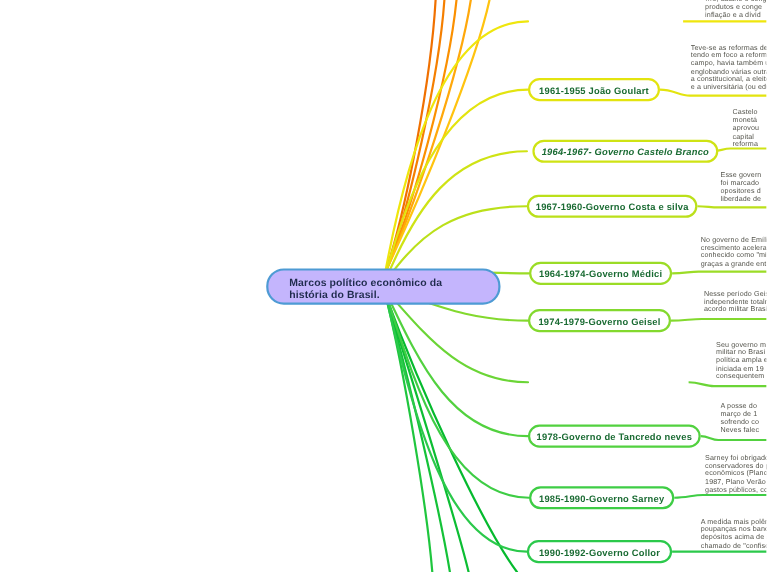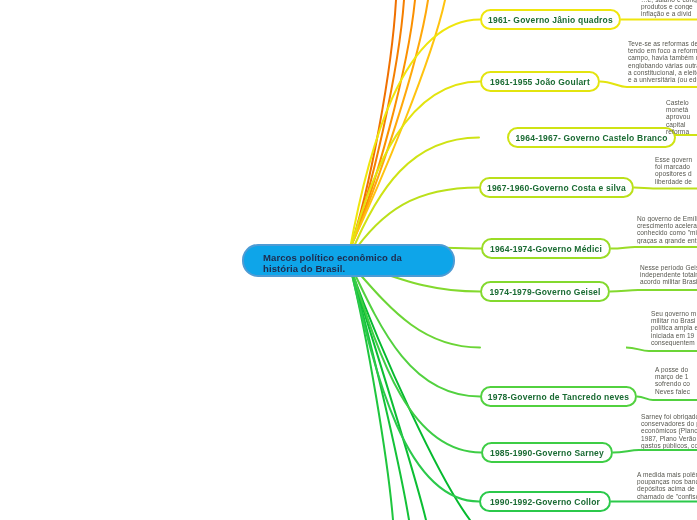--- a/index.html
+++ b/index.html
@@ -3,21 +3,21 @@
 <meta charset="utf-8">
 <style>
   html,body{margin:0;padding:0;background:#ffffff;}
   .canvas{
     position:relative;width:697px;height:520px;overflow:hidden;
     background:#ffffff;font-family:"Liberation Sans",sans-serif;
   }
   svg.wires{position:absolute;left:0;top:0;}
   .root{
     position:absolute;left:242px;top:244px;width:213px;height:33px;
-    box-sizing:border-box;border:2px solid;border-radius:16px;background:#0ea5e9;
+    box-sizing:border-box;border:2px solid;border-radius:16px;background:#c4b5fd;
     display:flex;align-items:center;
     padding:4px 14px 0 19px;
     font-weight:bold;font-size:9.5px;line-height:11px;letter-spacing:.1px;
   }
   .pill{
     position:absolute;height:21px;box-sizing:border-box;
     border:2px solid;border-radius:11px;background:#fff;
     display:flex;align-items:center;justify-content:center;
     font-weight:bold;font-size:8.5px;letter-spacing:.2px;white-space:nowrap;
   }
@@ -62,23 +62,22 @@
     <path d="M611,248.5 C622,248.5 627,247 635,247 H697" fill="none" stroke-width="2" stroke="#9BDC26"></path>
     <path d="M610,291.5 C622,291.5 628,290 638,290 H697" fill="none" stroke-width="2" stroke="#83D92E"></path>
     <path d="M626,347.5 C636,347.5 641,351 649,351 H697" fill="none" stroke-width="2" stroke="#6BD536"></path>
     <path d="M637,396.5 C644,396.5 647,400 653,400 H697" fill="none" stroke-width="2" stroke="#52D13F"></path>
     <path d="M613,452.5 C624,452.5 630,450 639,450 H697" fill="none" stroke-width="2" stroke="#3ECD45"></path>
     <path d="M611,501.5 C622,501.5 627,501.5 635,501.5 H697" fill="none" stroke-width="2" stroke="#2BC94B"></path>
   </svg>
 
   <div class="root" style="border-color: rgb(78, 155, 212); color: rgb(31, 43, 77);">Marcos político econômico da história do Brasil.</div>
 
-  <div class="pill" style="left: 480px; top: 9px; width: 141px; border-color: rgb(239, 230, 13); color: rgb(26, 107, 51);">1961- Governo Jânio quadros</div>
   <div class="pill" style="left: 480px; top: 71px; width: 120px; border-color: rgb(227, 228, 15); color: rgb(26, 107, 51);">1961-1955 João Goulart</div>
-  <div class="pill" style="left: 507px; top: 127px; width: 169px; border-color: rgb(207, 227, 20); color: rgb(26, 107, 51);">1964-1967- Governo Castelo Branco</div>
+  <div class="pill" style="left: 484px; top: 127px; width: 169px; border-color: rgb(207, 227, 20); color: rgb(26, 107, 51); font-style: italic;">1964-1967- Governo Castelo Branco</div>
   <div class="pill" style="left: 479px; top: 177px; width: 155px; border-color: rgb(187, 224, 26); color: rgb(26, 107, 51);">1967-1960-Governo Costa e silva</div>
   <div class="pill" style="left: 481px; top: 238px; width: 130px; border-color: rgb(155, 220, 38); color: rgb(26, 107, 51);">1964-1974-Governo Médici</div>
   <div class="pill" style="left: 480px; top: 281px; width: 130px; border-color: rgb(131, 217, 46); color: rgb(26, 107, 51); text-align: right;">1974-1979-Governo Geisel</div>
   <div class="pill" style="left: 480px; top: 386px; width: 157px; border-color: rgb(82, 209, 63); color: rgb(26, 107, 51);">1978-Governo de Tancredo neves</div>
   <div class="pill" style="left: 481px; top: 442px; width: 132px; border-color: rgb(62, 205, 69); color: rgb(26, 107, 51);">1985-1990-Governo Sarney</div>
   <div class="pill" style="left: 479px; top: 491px; width: 132px; border-color: rgb(43, 201, 75); color: rgb(26, 107, 51);">1990-1992-Governo Collor</div>
 
   <div class="note" style="left: 641px; top: -4px; width: 56px; color: rgb(85, 85, 77);">
     <div>…e, salário e cong</div>
     <div>produtos e conge</div>

